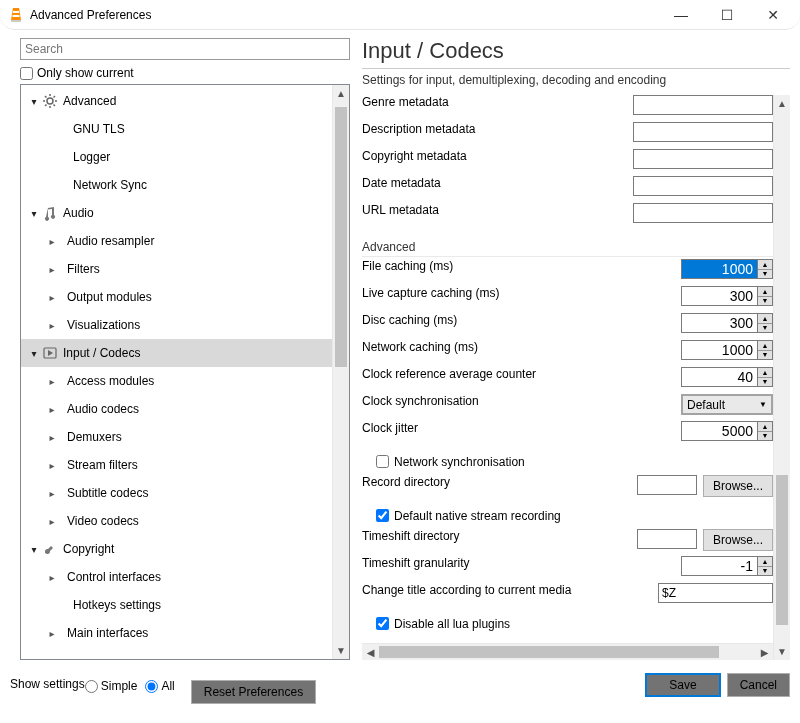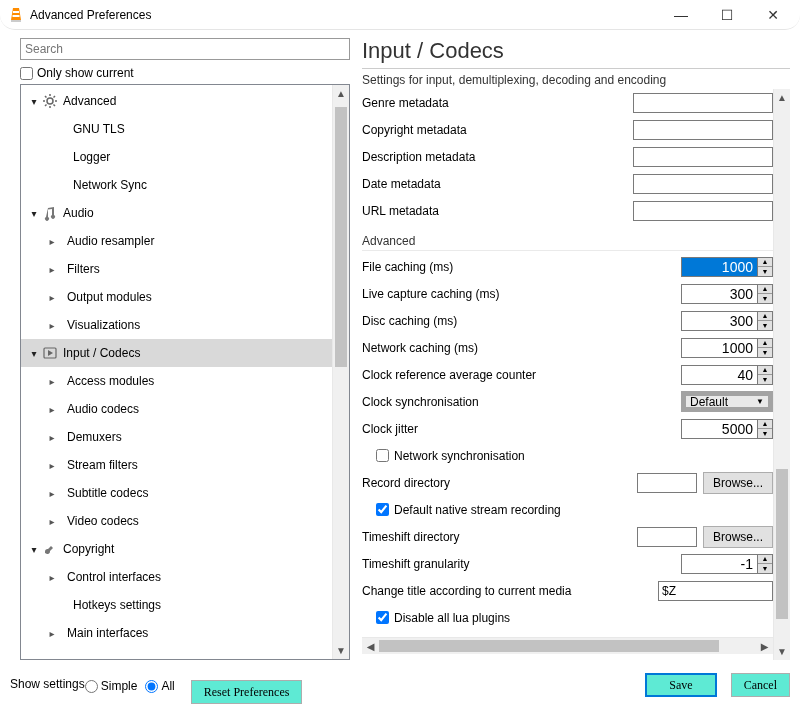--- a/index.html
+++ b/index.html
@@ -102,21 +102,21 @@
     }
     .panel-title {
       font-size: 22px;
       font-weight: 400;
       color: #333;
       border-bottom: 1px solid #ccc;
       padding-bottom: 4px;
       margin-bottom: 4px;
     }
     .panel-desc {
-      font-size: 12px; color:#333; margin-bottom:2px;
+      font-size: 12px; color:#333; margin-bottom:8px;
     }
     .panel-body {
       display:flex;
       flex:1;
     }
     .settings-col {
       flex:1;
       overflow:hidden;
     }
     .panel-scrollbar {
@@ -128,21 +128,21 @@
     .panel-scrollbar .thumb{
       position:absolute;left:2px;right:2px;top:380px;height:150px;
       background:#c2c2c2;
     }
     .panel-scrollbar .arrow-up,.panel-scrollbar .arrow-down{
       position:absolute;left:0;right:0;height:17px;display:flex;align-items:center;justify-content:center;font-size:10px;color:#555;
     }
     .panel-scrollbar .arrow-up{top:0}.panel-scrollbar .arrow-down{bottom:0}
 
     .form-row {
-      display:flex; align-items:center; height:27px;
+      display:flex; align-items:flex-start; height:27px;
     }
     .form-row .flabel { flex:1; font-size:12px; }
     .text-input {
       width: 140px; height:20px; border:1px solid #7a7a7a; font-family:inherit; font-size:12px; padding:1px 3px;
     }
     .spin-wrap { display:flex; align-items:center; }
     .spin-input {
       width: 76px; height:20px; border:1px solid #7a7a7a; border-right:none; text-align:right; padding:1px 4px; font-family:inherit; font-size:14px;
     }
     .spin-input.highlight{
@@ -151,21 +151,21 @@
     .spin-btns {
       display:flex; flex-direction:column; border:1px solid #7a7a7a; width:16px; height:20px;
     }
     .spin-btns div{flex:1;display:flex;align-items:center;justify-content:center;font-size:7px;background:#e1e1e1;}
     .spin-btns div:first-child{border-bottom:1px solid #999;}
     .section-hdr {
       font-size:12px; color:#333; margin-top:6px; padding:4px 0 2px 0; border-bottom:1px solid #eaeaea;
       margin-bottom:2px;
     }
     .dropdown {
-      width:92px; height:21px; border:5px solid #a3a3a3; display:flex; align-items:center; justify-content:space-between;
+      width:92px; height:21px; border:2px solid #a3a3a3; display:flex; align-items:center; justify-content:space-between;
       padding:0 4px; background:#e9e9e9; font-size:12px;
     }
     .dropdown .dd-arrow{font-size:8px;}
     .check-row { display:flex; align-items:center; height:27px; padding-left:14px;}
     .check-row input{margin-right:5px;}
     .browse-btn {
       width:70px; height:22px; border:1px solid #adadad; background:#e1e1e1; font-size:12px; margin-left:6px;
       display:flex;align-items:center;justify-content:center;
     }
     .dir-input { width:60px; height:20px; border:1px solid #7a7a7a; }
@@ -180,27 +180,27 @@
     .footer {
       height: 50px;
       display:flex; align-items:center;
       padding:0 10px;
     }
     .footer .show-set { display:flex; flex-direction:row; }
     .footer .show-set .sh-title { font-size:12px; }
     .footer .radio-row { display:flex; gap:8px; align-items:center; margin-top:2px;}
     .footer .radio-row label{display:flex;align-items:center;gap:3px;font-size:12px;}
     .btn {
-      height:24px; border:1px solid #adadad; background:#5eead4; font-size:12px; font-family:Liberation Serif, serif;
+      height:24px; border:1px solid #adadad; background:#737373; font-size:12px; font-family:Liberation Sans, sans-serif;
       padding:0 12px; display:flex; align-items:center; justify-content:center;
     }
     .btn.primary { border:2px solid #0078d7; padding:0 22px;}
     .footer .spacer{flex:1;}
     .footer .reset-wrap{margin-left:16px;display:flex;align-items:flex-end;height:100%;padding-bottom:6px;}
-    .footer .right-btns{display:flex; gap:14px;}
+    .footer .right-btns{display:flex; gap:6px;}
   </style>
 </head>
 <body>
 
 <div class="titlebar">
   <span class="app-icon">
     <svg viewBox="0 0 16 16">
         <polygon points="5,1 11,1 13,13 3,13" fill="#ff8c00"></polygon>
         <rect x="3" y="13" width="10" height="2" fill="#ccc"></rect>
         <rect x="5" y="4" width="6" height="2" fill="#fff"></rect>
@@ -347,25 +347,25 @@
     <div class="panel-title">Input / Codecs</div>
     <div class="panel-desc">Settings for input, demultiplexing, decoding and encoding</div>
 
     <div class="panel-body">
       <div class="settings-col">
         <div class="form-row">
             <span class="flabel">Genre metadata</span>
             <input class="text-input" style="">
           </div>
         <div class="form-row">
+            <span class="flabel">Description metadata</span>
+            <input class="text-input" style="">
+          </div>
+        <div class="form-row">
             <span class="flabel">Copyright metadata</span>
-            <input class="text-input" style="">
-          </div>
-        <div class="form-row">
-            <span class="flabel">Description metadata</span>
             <input class="text-input" style="">
           </div>
         <div class="form-row">
             <span class="flabel">Date metadata</span>
             <input class="text-input" style="">
           </div>
         <div class="form-row">
             <span class="flabel">URL metadata</span>
             <input class="text-input" style="">
           </div>

